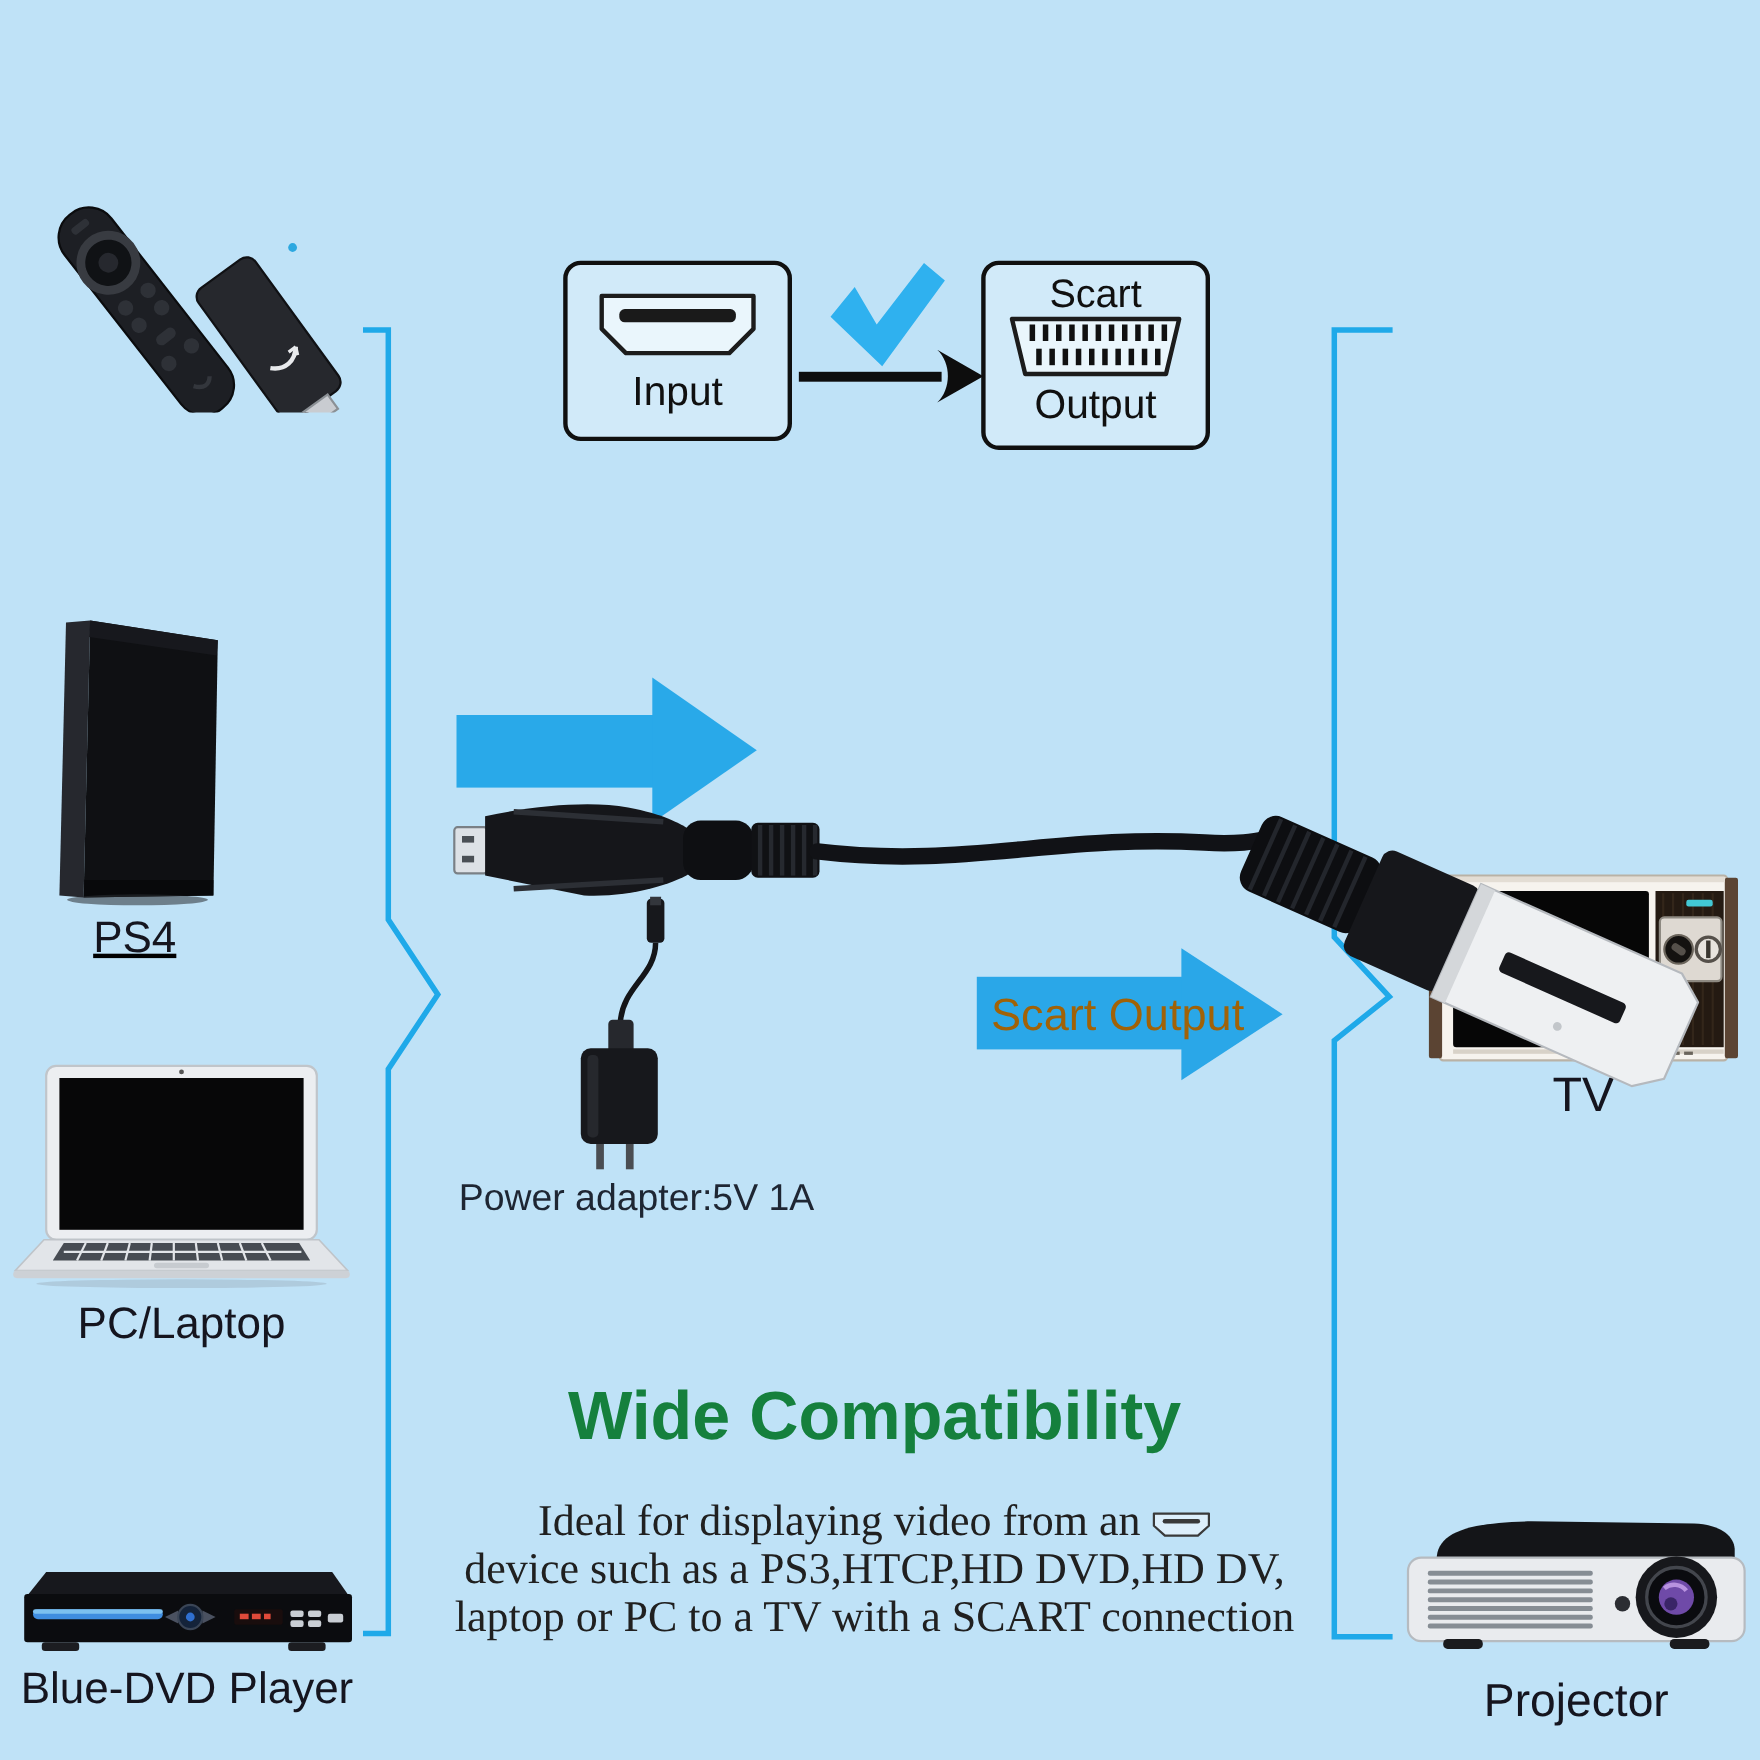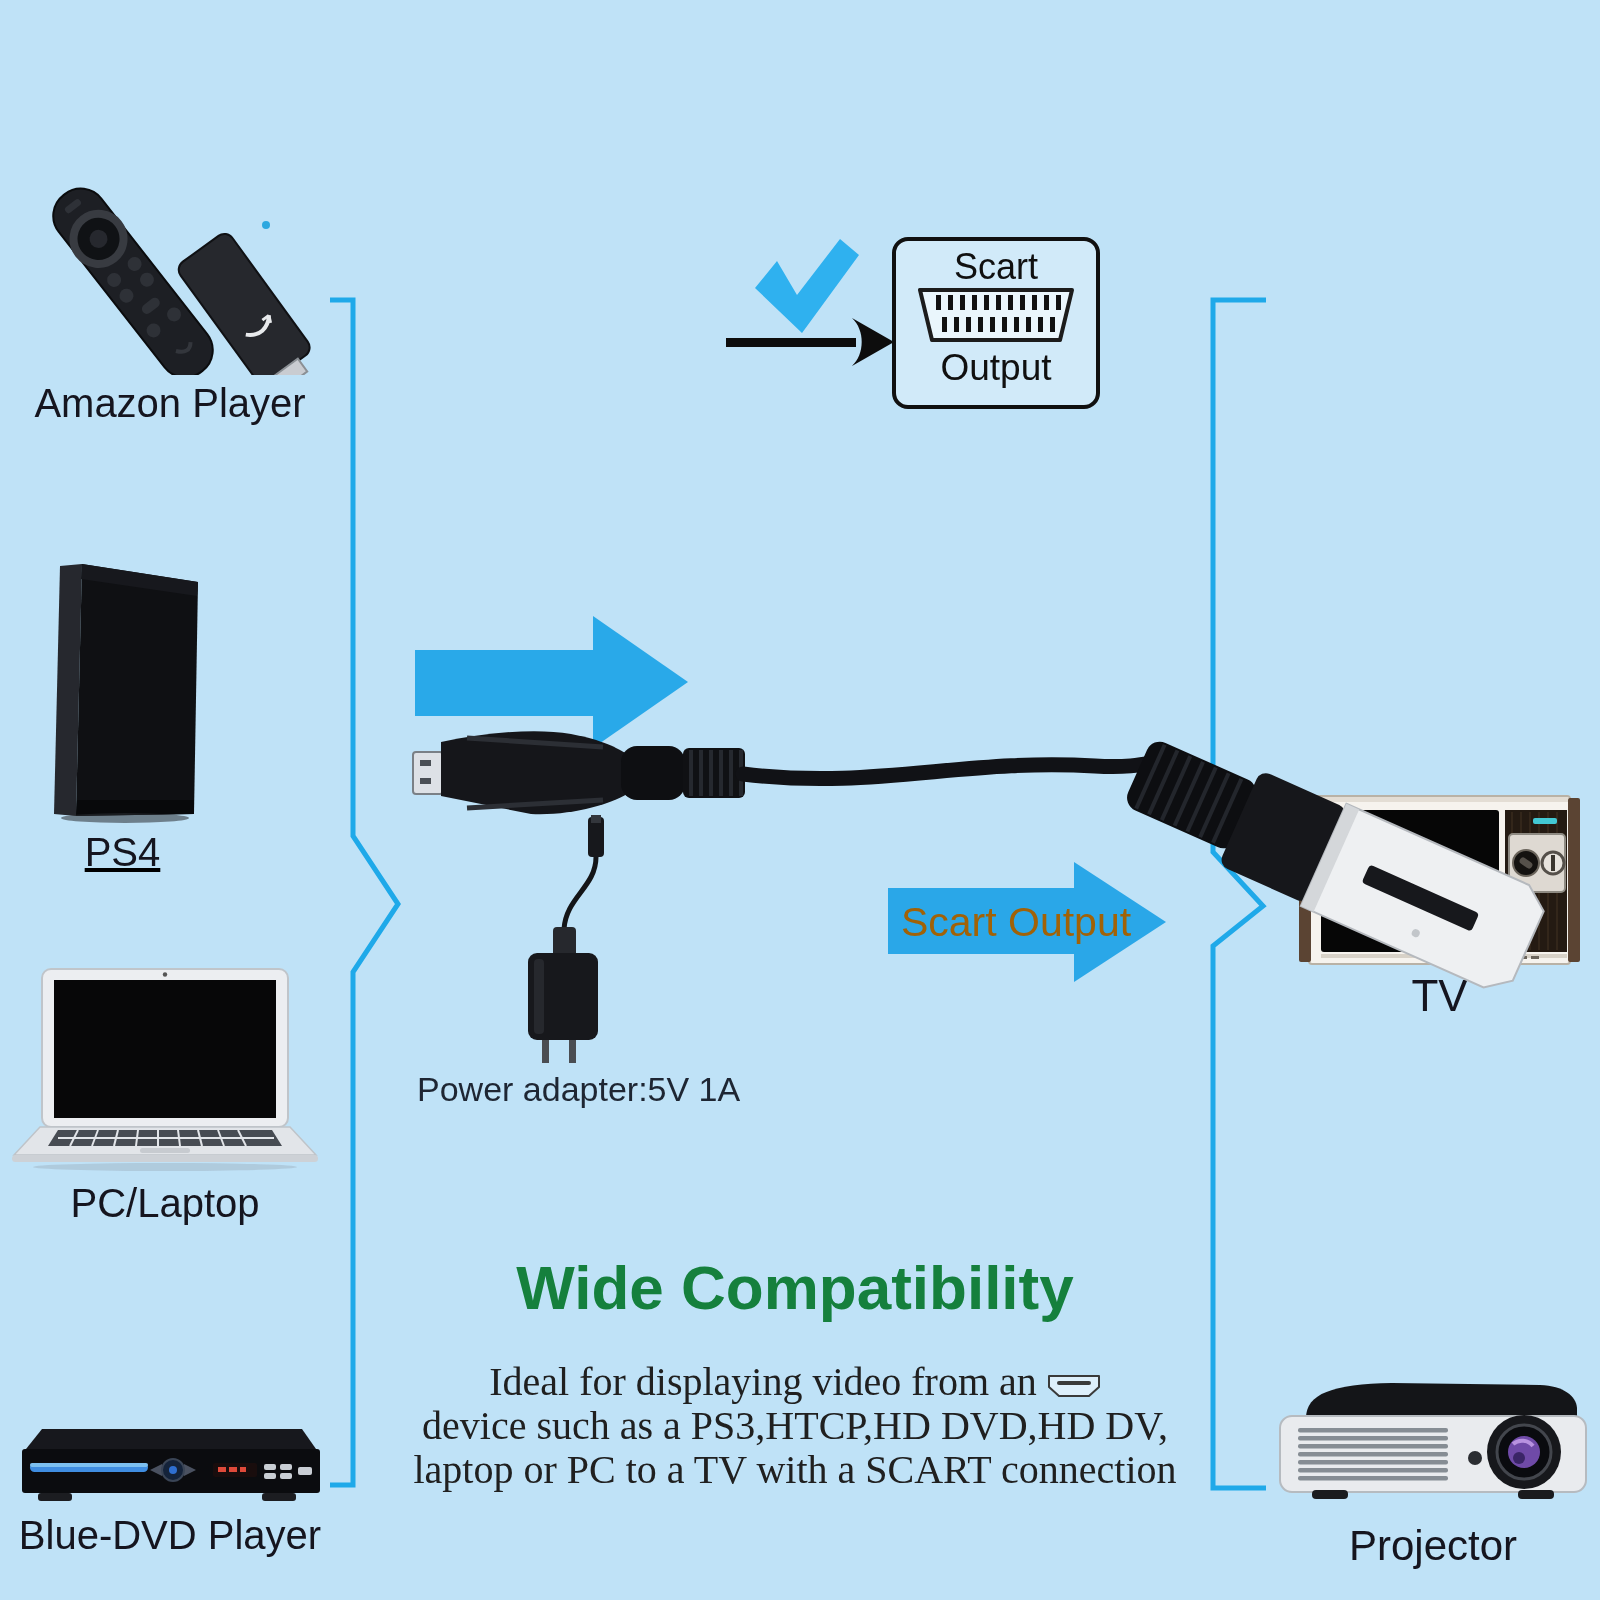--- a/index.html
+++ b/index.html
@@ -22,20 +22,27 @@
   .paragraph{position:absolute;text-align:center;font-size:40px;line-height:44px;color:#202020;font-family:Liberation Serif, serif;}
   .paragraph .line{display:block;}
   .inline-icon{display:inline-block;vertical-align:middle;margin-left:10px;}
   svg{display:block;}
 </style>
 </head>
 <body>
 
 <div class="canvas">
 
+  <div class="flow-box" style="left:512px;top:237px;">
+    <svg width="150" height="62" viewBox="0 0 150 62">
+      <path d="M6,4 H144 V34 L122,56 H28 L6,34 Z" fill="rgba(255,255,255,0.55)" stroke="#1c1c1c" stroke-width="4" stroke-linejoin="round"></path>
+      <rect x="22" y="16" width="106" height="12" rx="5" fill="#1a1a1a"></rect>
+    </svg>
+    <div class="flow-label" style="margin-top:10px;">Input</div>
+  </div>
 
   <svg class="abs" style="left:745px;top:233px;" width="120" height="108" viewBox="0 0 120 108">
     <polygon points="10,55 32,28 52,62 95,6 114,22 57,100" fill="#2FB1EF"></polygon>
   </svg>
 
   <svg class="abs" style="left:726px;top:316px;" width="168" height="52" viewBox="0 0 168 52">
     <rect x="0" y="22" width="130" height="9" fill="#0d0d0d"></rect>
     <path d="M126,2 C139,14 139,38 126,50 L168,26 Z" fill="#0d0d0d"></path>
   </svg>
 
@@ -94,21 +101,20 @@
         <path d="M-8,80 C-2,88 4,88 9,82" stroke="#33363c" stroke-width="4" fill="none"></path>
       </g>
       <g transform="translate(228,122) rotate(-36)">
         <rect x="-32" y="-72" width="64" height="148" rx="10" fill="#26282d" stroke="#101114" stroke-width="2"></rect>
         <path d="M-14,24 C-4,34 8,32 16,22" stroke="#e8eaec" stroke-width="4" fill="none"></path>
         <path d="M16,22 L8,22 M16,22 L13,29" stroke="#e8eaec" stroke-width="3" fill="none"></path>
         <rect x="-14" y="74" width="28" height="16" fill="#c9ccd1" stroke="#8b9095" stroke-width="2"></rect>
       </g>
       <circle cx="251" cy="40" r="4" fill="#2da8e0"></circle>
     </svg>
-    <figcaption>Amazon Player</figcaption>
   </figure>
 
   <figure style="left:30px;top:552px;width:185px;text-decoration:underline;">
     <svg width="185" height="272" viewBox="0 0 185 272">
       <polygon points="30,14 52,12 46,264 24,262" fill="#26282e"></polygon>
       <polygon points="52,12 168,30 164,262 46,264" fill="#0f1013"></polygon>
       <polygon points="52,12 168,30 167,44 51,27" fill="#17181d"></polygon>
       <polygon points="47,248 164,248 164,262 46,264" fill="#08090b"></polygon>
       <ellipse cx="95" cy="266" rx="64" ry="5" fill="#2a2d33" opacity="0.55"></ellipse>
     </svg>

